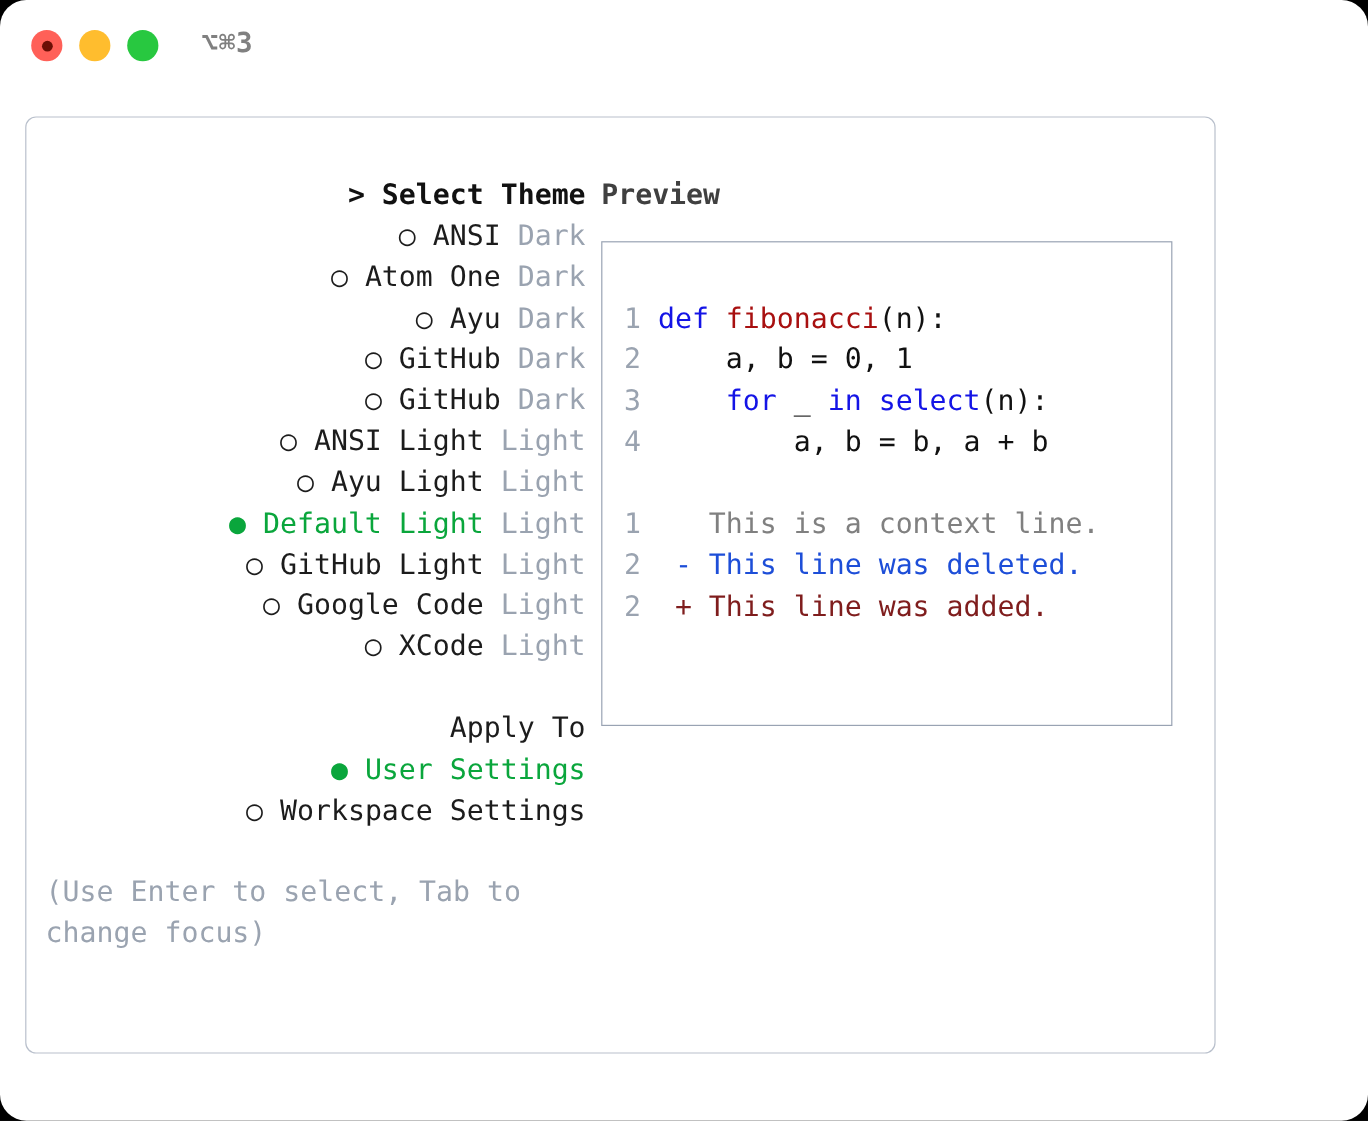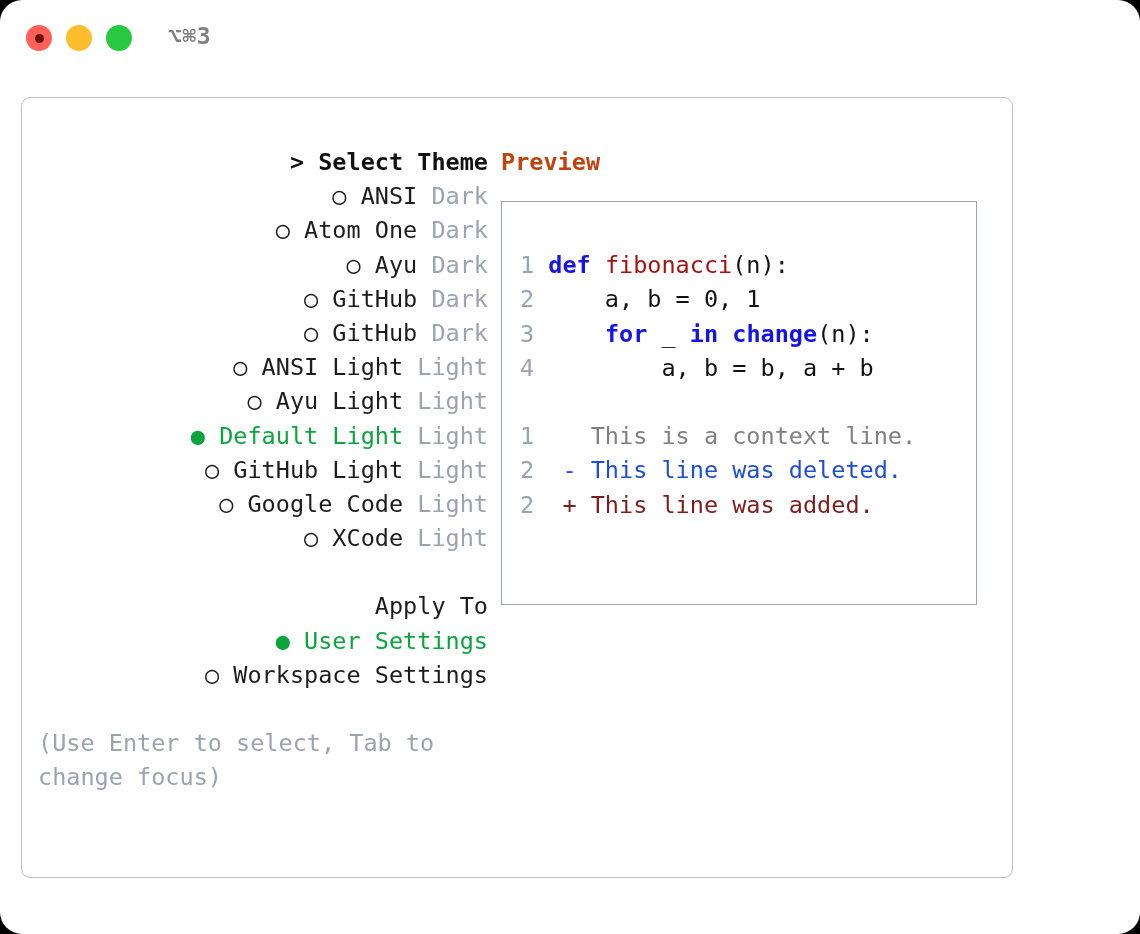--- a/index.html
+++ b/index.html
@@ -127,21 +127,21 @@
     width: 410px;
     white-space: pre-wrap;
     word-break: break-word;
   }
 
   
   .preview-title {
     font-size: 23.5px;
     line-height: 34.2px;
     font-weight: bold;
-    color: #c2410c;
+    color: #404040;
     white-space: pre;
   }
   .preview-box {
     margin-top: 22px;
     width: 476px;
     height: 404px;
     border: 1.6px solid #99a3b3;
     box-sizing: border-box;
     background: #ffffff;
     padding: 46px 0 0 18px;
@@ -152,21 +152,21 @@
     white-space: pre;
     color: #111111;
     height: 34.2px;
   }
   .ln {
     display: inline-block;
     width: 1ch;
     color: #9aa3b0;
     margin-right: 1ch;
   }
-  .kw  { color: #1414e6; font-weight: bold; }
+  .kw  { color: #1414e6; }
   .fn  { color: #a81010; }
   .txt { color: #111111; }
   .ctx { color: #808080; }
   .del { color: #1d4ed8; }
   .add { color: #7f1d1d; text-align: center; }
   .code-gap { height: 34.2px; }
 </style>
 </head>
 <body>
 
@@ -225,21 +225,21 @@
 
     <div class="col-right">
       <div class="preview-title">Preview</div>
 
       <div class="preview-box">
 
         <div class="code-line"><span class="ln">1</span><span class="kw">def </span><span class="fn">fibonacci</span><span class="txt">(n):</span></div>
 
         <div class="code-line"><span class="ln">2</span><span class="txt">    a, b = 0, 1</span></div>
 
-        <div class="code-line"><span class="ln">3</span><span class="txt">    </span><span class="kw">for</span><span class="txt"> _ </span><span class="kw">in</span><span class="txt"> </span><span class="kw">change</span><span class="txt">(n):</span></div>
+        <div class="code-line"><span class="ln">3</span><span class="txt">    </span><span class="kw">for</span><span class="txt"> _ </span><span class="kw">in</span><span class="txt"> </span><span class="kw">select</span><span class="txt">(n):</span></div>
 
         <div class="code-line"><span class="ln">4</span><span class="txt">        a, b = b, a + b</span></div>
 
 
         <div class="code-gap"></div>
 
         <div class="code-line"><span class="ln">1</span><span class="ctx">   This is a context line.</span></div>
 
         <div class="code-line"><span class="ln">2</span><span class="del"> - This line was deleted.</span></div>
 

